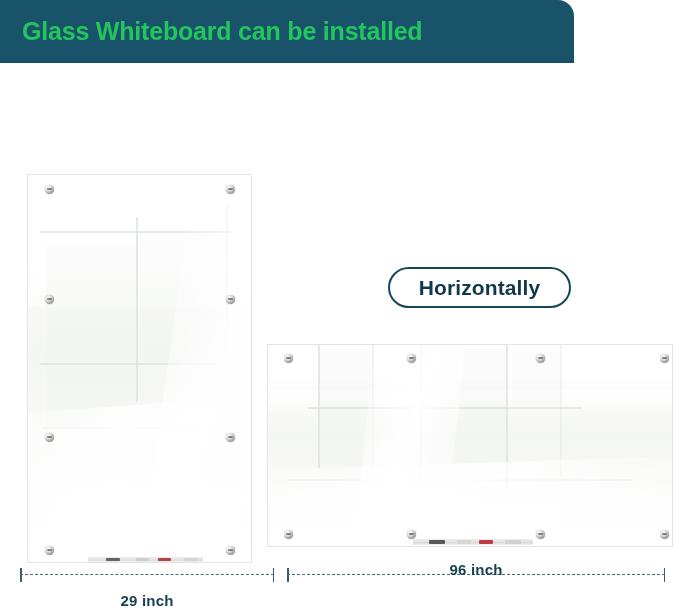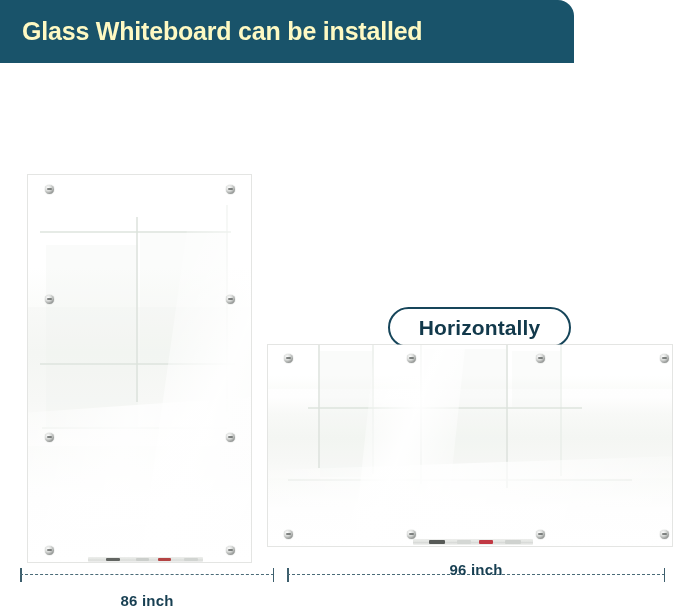--- a/index.html
+++ b/index.html
@@ -29,21 +29,21 @@
     top: 0;
     width: 574px;
     height: 63px;
     background: #19536a;
     border-top-right-radius: 16px;
     border-bottom-right-radius: 0;
     display: flex;
     align-items: center;
   }
   .banner-title {
-    color: #fef9c3;
+    color: #22c55e;
     font-size: 25px;
     font-weight: bold;
     letter-spacing: -0.2px;
     padding-left: 22px;
     white-space: nowrap;
     font-family: "Liberation Sans", sans-serif;
   }
 
   
   .pill {
@@ -64,21 +64,20 @@
     left: 62px;
     top: 110px;
     width: 163px;
     height: 41px;
   }
   .pill-horizontal {
     left: 388px;
     top: 267px;
     width: 183px;
     height: 41px;
-    margin-top: 40px;
   }
 
   
   .board {
     position: absolute;
     overflow: hidden;
     background: #fdfdfc;
     box-shadow: 0 0 0 1px rgba(205,208,204,0.55);
   }
   .board-vertical {
@@ -312,21 +311,21 @@
       <div class="marker" style="left:66px; width:14px; background:#be2f3a; height:4px;"></div>
       <div class="marker" style="left:92px; width:16px; background:#cdd0cd; height:4px;"></div>
     </div>
   </div>
 
   <div class="dim" style="left:20px; top:568px; width:254px;">
     <div class="dim-cap left"></div>
     <div class="dim-line"></div>
     <div class="dim-cap right"></div>
   </div>
-  <div class="dim-label" style="left:20px; top:592px; width:254px;">86 inch</div>
+  <div class="dim-label" style="left:20px; top:592px; width:254px;">29 inch</div>
 
   <div class="dim" style="left:287px; top:568px; width:378px;">
     <div class="dim-cap left"></div>
     <div class="dim-line"></div>
     <div class="dim-cap right"></div>
   </div>
   <div class="dim-label" style="left:287px; top:561px; width:378px;">96 inch</div>
 
 </div>
 

